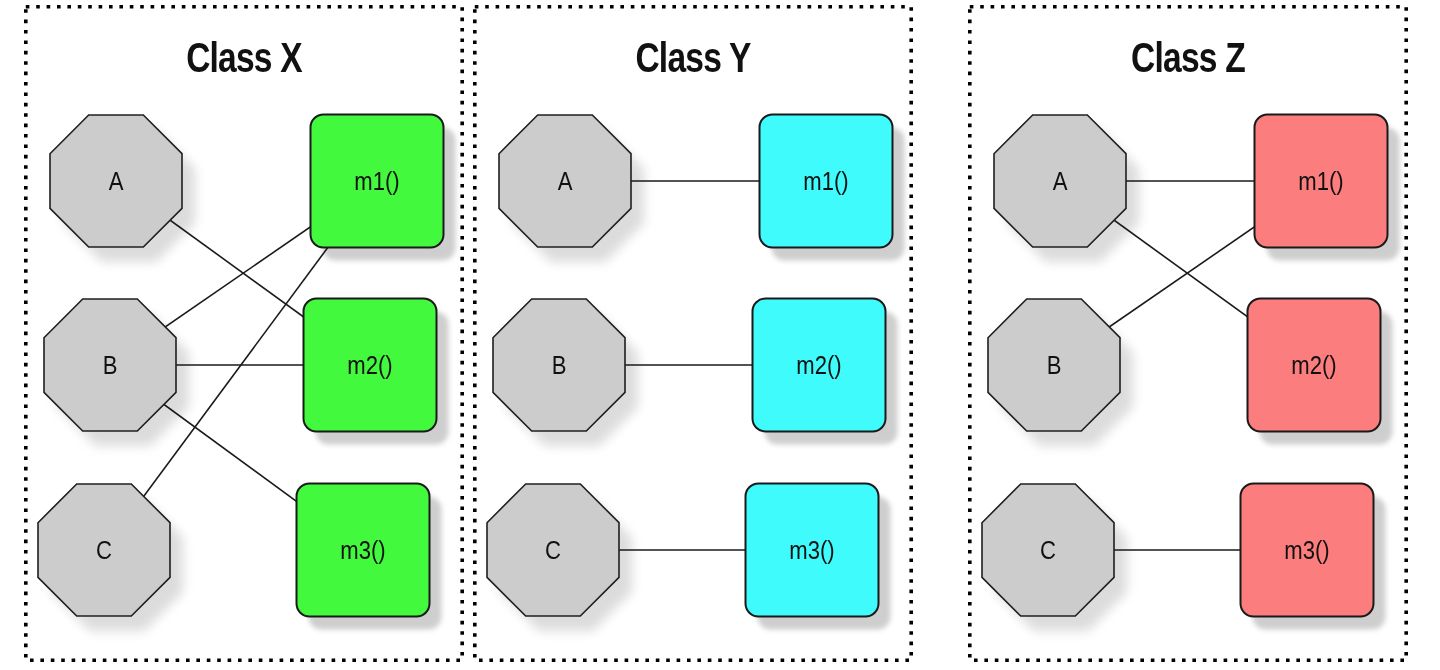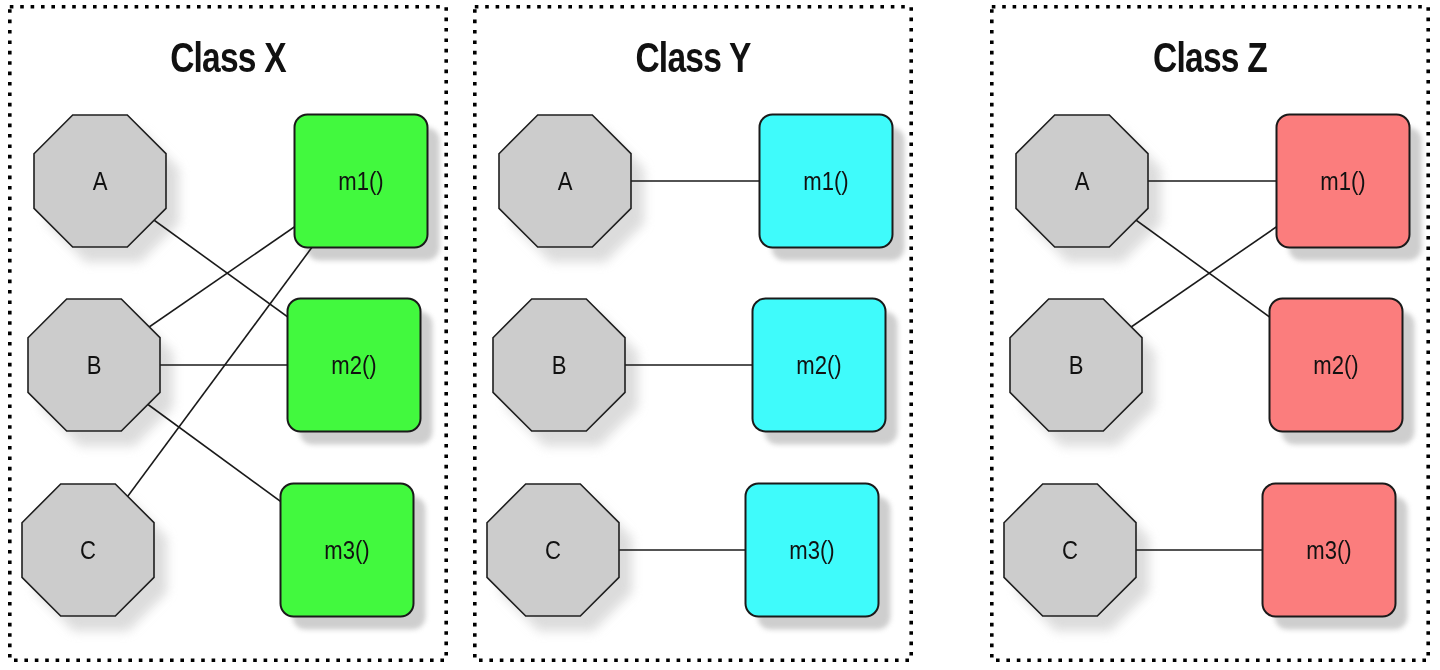--- a/index.html
+++ b/index.html
@@ -66,21 +66,21 @@
   <defs>
     <filter id="blur-box" x="-30%" y="-30%" width="160%" height="160%">
       <feGaussianBlur stdDeviation="2.5"></feGaussianBlur>
     </filter>
     <filter id="blur-oct" x="-40%" y="-40%" width="180%" height="180%">
       <feGaussianBlur stdDeviation="5.5"></feGaussianBlur>
     </filter>
   </defs>
 </svg>
 
-<div class="panel" style="left:8px">
+<div class="panel" style="left:24px">
   <svg id="svg-0" width="440" height="657">
       <rect x="1.8" y="1.8" width="436.4" height="653.4" fill="none" stroke="#000000" stroke-width="3.6" stroke-dasharray="3.6 6.8"></rect>
       <polygon points="39,163.7 77.7,125 132.3,125 171,163.7 171,218.3 132.3,257 77.7,257 39,218.3" fill="#d6d6d6" filter="url(#blur-oct)" opacity="0.85"></polygon>
       <rect x="298.5" y="122.5" width="133" height="133" rx="13" ry="13" fill="#c9c9c9" filter="url(#blur-box)" opacity="0.9"></rect>
       <polygon points="33,347.7 71.7,309 126.3,309 165,347.7 165,402.3 126.3,441 71.7,441 33,402.3" fill="#d6d6d6" filter="url(#blur-oct)" opacity="0.85"></polygon>
       <rect x="291.5" y="306.5" width="133" height="133" rx="13" ry="13" fill="#c9c9c9" filter="url(#blur-box)" opacity="0.9"></rect>
       <polygon points="27,532.7 65.7,494 120.3,494 159,532.7 159,587.3 120.3,626 65.7,626 27,587.3" fill="#d6d6d6" filter="url(#blur-oct)" opacity="0.85"></polygon>
       <rect x="284.5" y="491.5" width="133" height="133" rx="13" ry="13" fill="#c9c9c9" filter="url(#blur-box)" opacity="0.9"></rect>
       <line x1="92" y1="176" x2="346" y2="360" stroke="#1a1a1a" stroke-width="1.6"></line>
       <line x1="86" y1="360" x2="353" y2="176" stroke="#1a1a1a" stroke-width="1.6"></line>
@@ -124,21 +124,21 @@
     </svg>
   <div class="panel-title">Class Y</div>
   <div class="nlabel a0">A</div>
   <div class="nlabel a1">B</div>
   <div class="nlabel a2">C</div>
   <div class="nlabel m0">m1()</div>
   <div class="nlabel m1">m2()</div>
   <div class="nlabel m2">m3()</div>
 </div>
 
-<div class="panel" style="left:990px">
+<div class="panel" style="left:968px">
   <svg id="svg-2" width="440" height="657">
       <rect x="1.8" y="1.8" width="436.4" height="653.4" fill="none" stroke="#000000" stroke-width="3.6" stroke-dasharray="3.6 6.8"></rect>
       <polygon points="39,163.7 77.7,125 132.3,125 171,163.7 171,218.3 132.3,257 77.7,257 39,218.3" fill="#d6d6d6" filter="url(#blur-oct)" opacity="0.85"></polygon>
       <rect x="298.5" y="122.5" width="133" height="133" rx="13" ry="13" fill="#c9c9c9" filter="url(#blur-box)" opacity="0.9"></rect>
       <polygon points="33,347.7 71.7,309 126.3,309 165,347.7 165,402.3 126.3,441 71.7,441 33,402.3" fill="#d6d6d6" filter="url(#blur-oct)" opacity="0.85"></polygon>
       <rect x="291.5" y="306.5" width="133" height="133" rx="13" ry="13" fill="#c9c9c9" filter="url(#blur-box)" opacity="0.9"></rect>
       <polygon points="27,532.7 65.7,494 120.3,494 159,532.7 159,587.3 120.3,626 65.7,626 27,587.3" fill="#d6d6d6" filter="url(#blur-oct)" opacity="0.85"></polygon>
       <rect x="284.5" y="491.5" width="133" height="133" rx="13" ry="13" fill="#c9c9c9" filter="url(#blur-box)" opacity="0.9"></rect>
       <line x1="92" y1="176" x2="353" y2="176" stroke="#1a1a1a" stroke-width="1.6"></line>
       <line x1="92" y1="176" x2="346" y2="360" stroke="#1a1a1a" stroke-width="1.6"></line>

